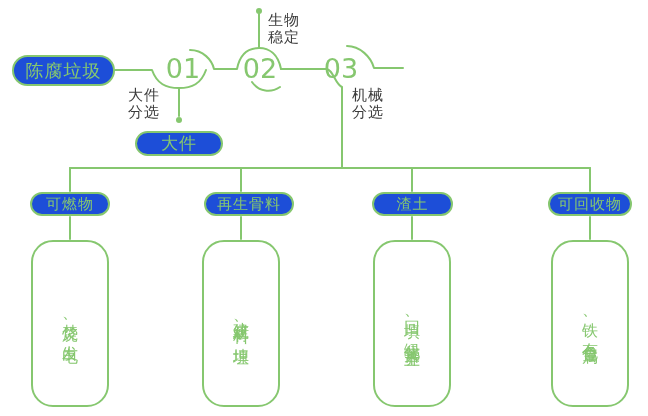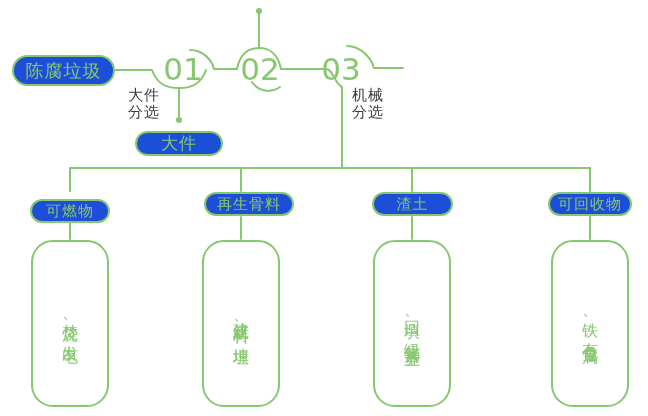--- a/index.html
+++ b/index.html
@@ -9,27 +9,27 @@
   }
   .lines{position:absolute;left:0;top:0;}
   .pill{
     position:absolute;display:flex;align-items:center;justify-content:center;
     border:2px solid #86c76f;border-radius:999px;color:#86c76f;box-sizing:border-box;
     background:#1d4ed8;letter-spacing:1px;
   }
   .pill-source{left:12px;top:55px;width:103px;height:31px;font-size:18px;}
   .pill-bulky{left:135px;top:131px;width:88px;height:25px;font-size:17px;}
   .pill-cat{top:192px;height:24px;font-size:15px;}
-  .pill-cat.c1{left:30px;width:80px;margin-top:7px;}
+  .pill-cat.c1{left:30px;width:80px;}
   .pill-cat.c2{left:204px;width:90px;}
   .pill-cat.c3{left:372px;width:81px;}
   .pill-cat.c4{left:548px;width:84px;}
   .stepnum{
     position:absolute;top:54px;transform:translateX(-50%);
-    color:#86c76f;font-size:31px;line-height:30px;font-weight:400;
+    color:#86c76f;font-size:27px;line-height:30px;font-weight:400;
   }
   .stepnum.n1{left:183px;}
   .stepnum.n2{left:260px;}
   .stepnum.n3{left:341px;}
   .sidelabel{
     position:absolute;color:#3c3c3c;font-size:15px;line-height:17px;
     white-space:pre-line;letter-spacing:1px;
   }
   .lab-bulky{left:128px;top:87px;}
   .lab-bio{left:268px;top:12px;}
@@ -71,20 +71,22 @@
   </svg>
 
   <div class="pill pill-source">陈腐垃圾</div>
 
   <div class="stepnum n1">01</div>
   <div class="stepnum n2">02</div>
   <div class="stepnum n3">03</div>
 
   <div class="sidelabel lab-bulky">大件
 分选</div>
+  <div class="sidelabel lab-bio">生物
+稳定</div>
   <div class="sidelabel lab-mech">机械
 分选</div>
 
   <div class="pill pill-bulky">大件</div>
 
   <div class="pill pill-cat c1">可燃物</div>
   <div class="pill pill-cat c2">再生骨料</div>
   <div class="pill pill-cat c3">渣土</div>
   <div class="pill pill-cat c4">可回收物</div>
 

